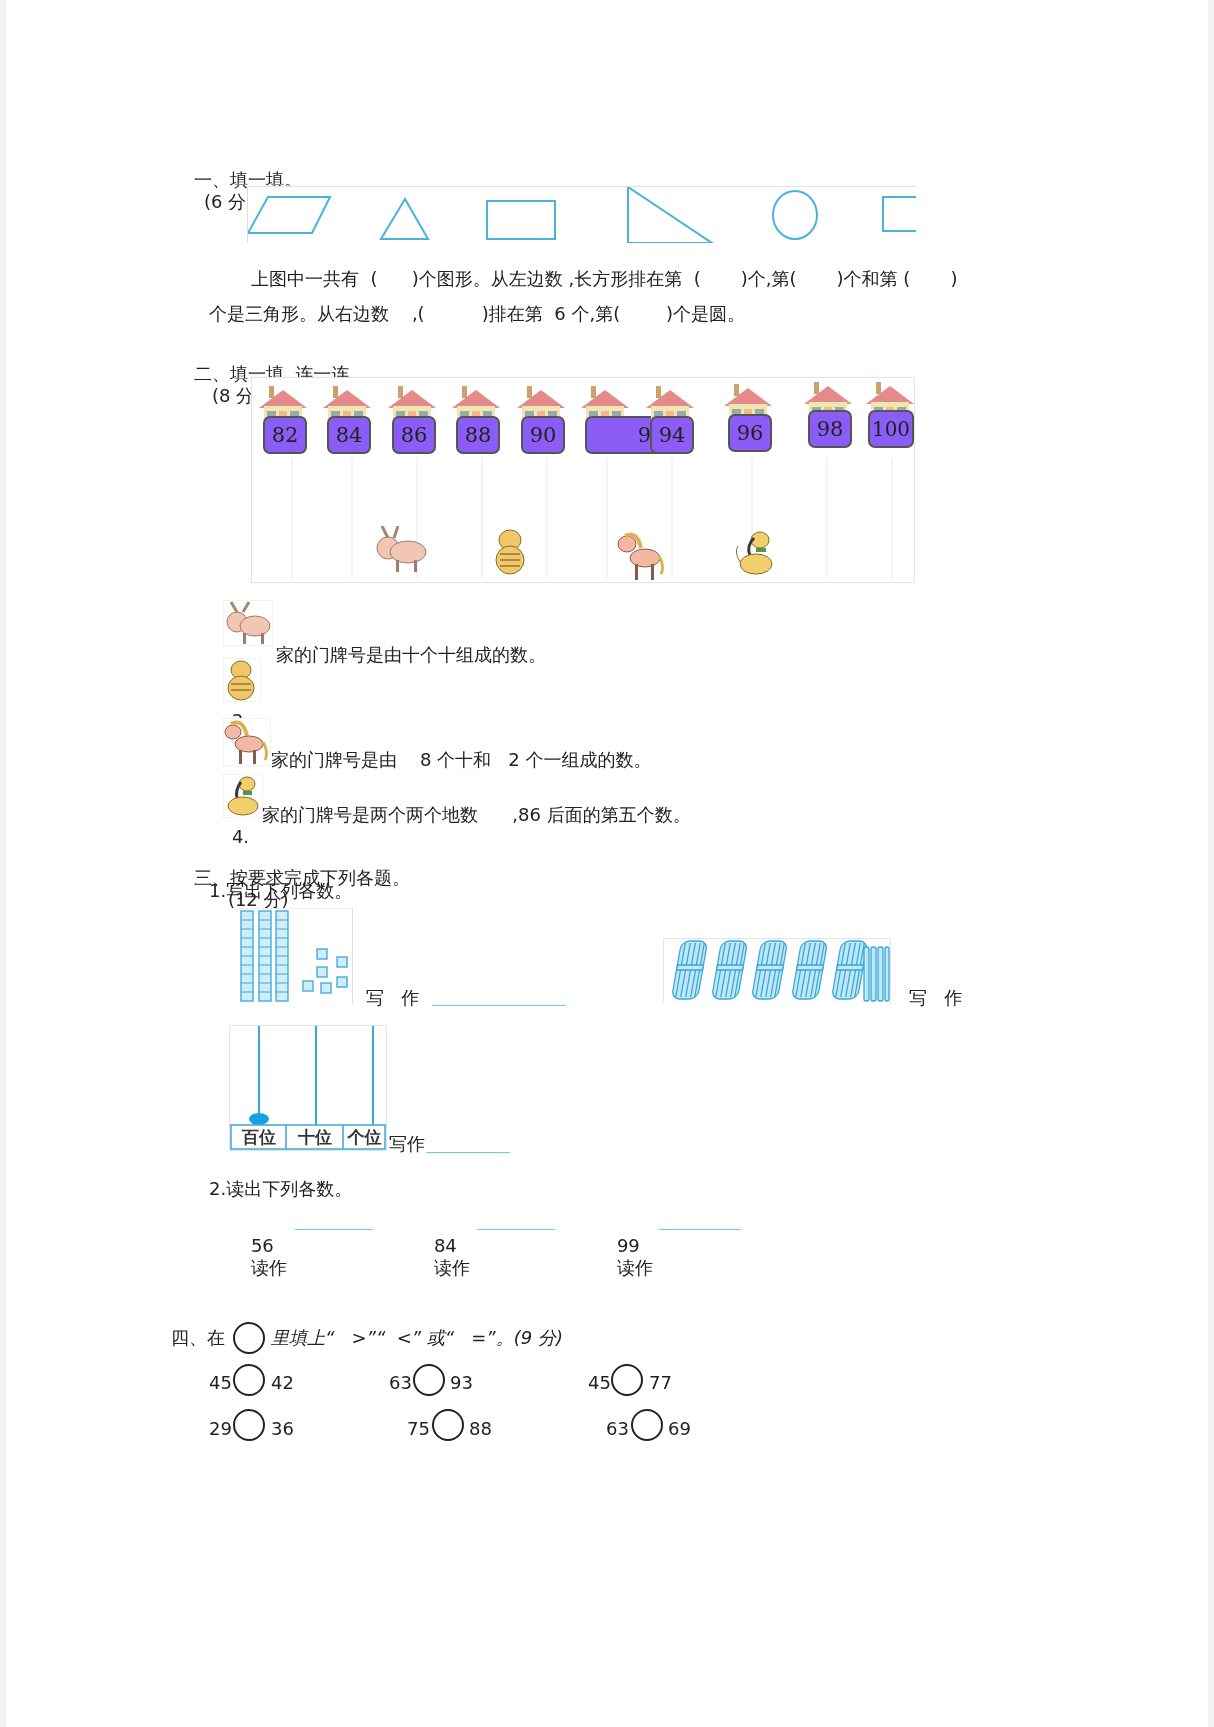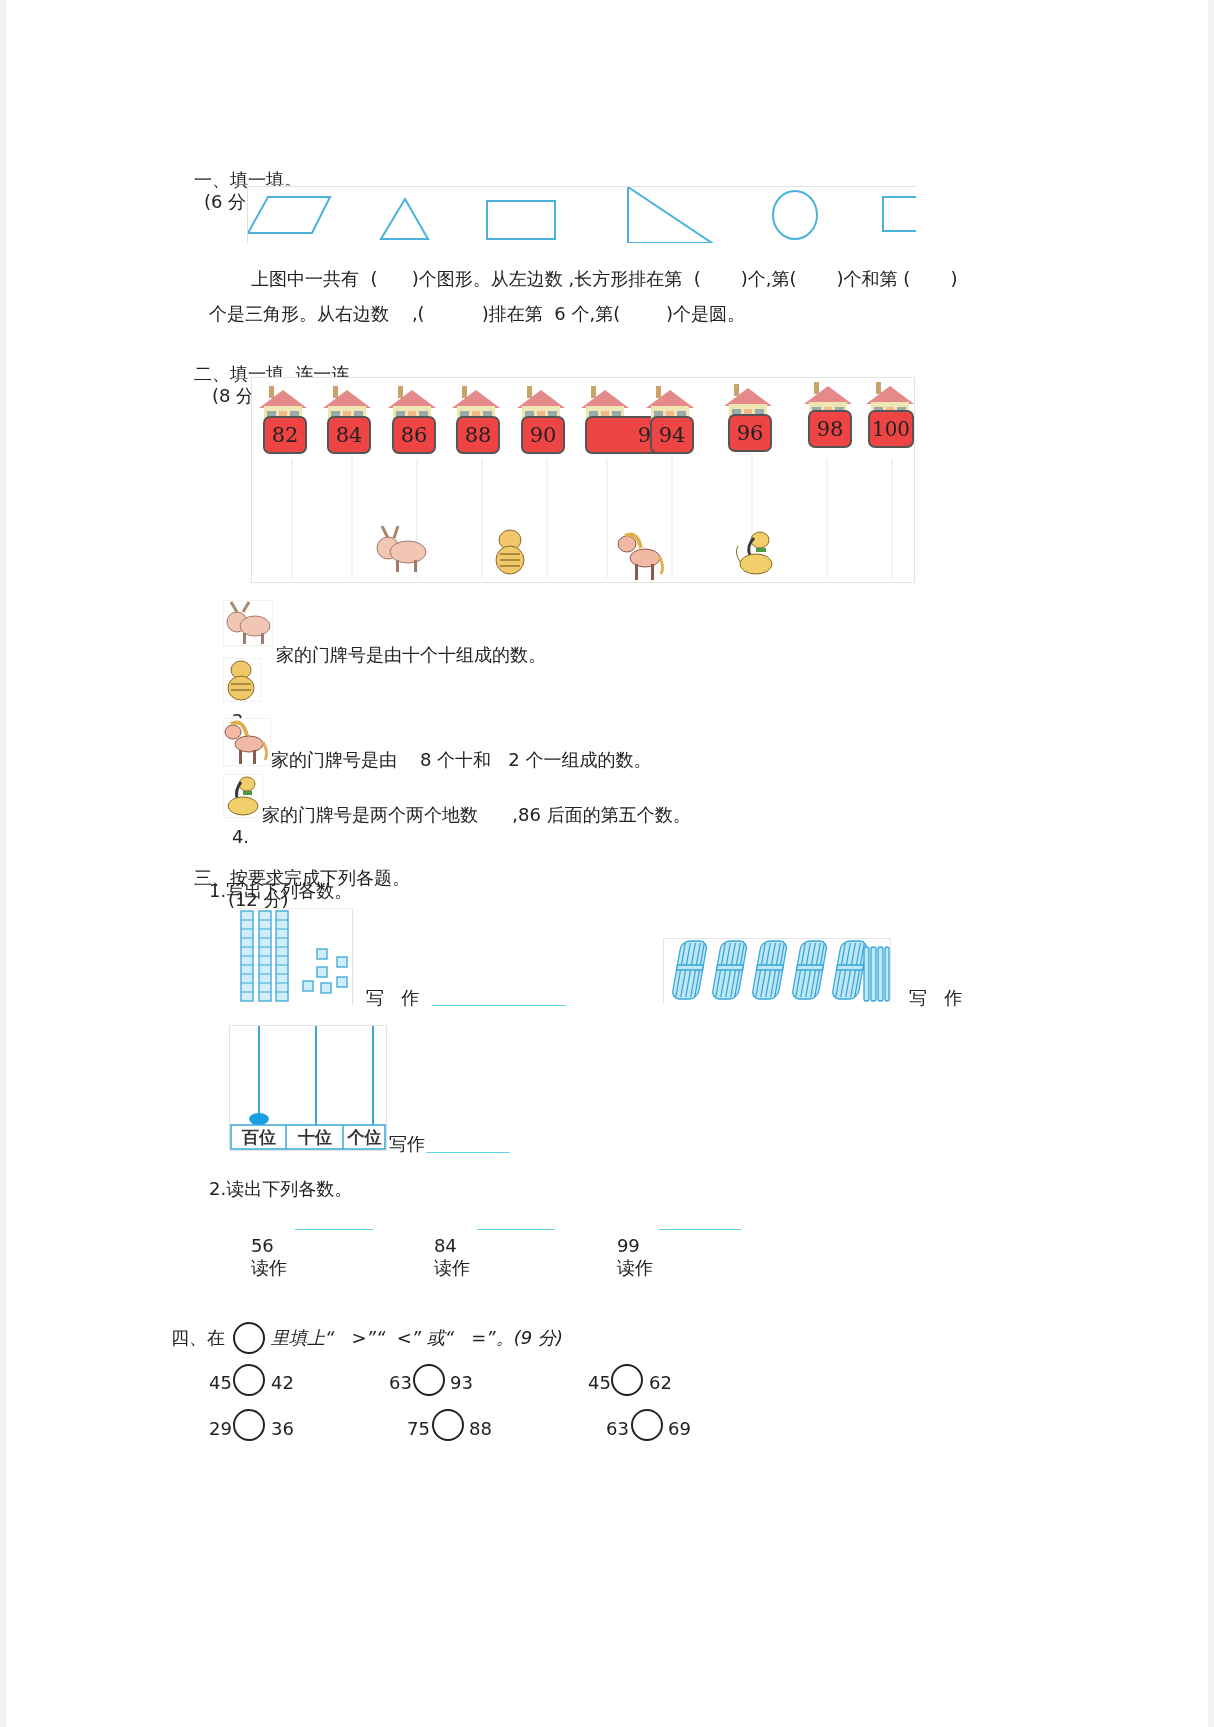--- a/index.html
+++ b/index.html
@@ -1,21 +1,21 @@
 <!DOCTYPE html>
 <html><head>
 <meta charset="utf-8">
 <style>
   html, body { margin:0; padding:0; }
   body { width:1214px; height:1727px; background:#f2f2f2; position:relative; overflow:hidden;
          font-family:"DejaVu Sans","Liberation Sans",sans-serif; color:#222; }
   .page { position:absolute; left:6px; top:0; width:1202px; height:1727px; background:#fff; }
   .abs { position:absolute; white-space:pre; font-size:18px; line-height:22px; }
   .figbox { position:absolute; background:#fff; }
-  .house-num { position:absolute; width:40px; height:34px; border:2px solid #555; border-radius:7px; background:#ef4444;
+  .house-num { position:absolute; width:40px; height:34px; border:2px solid #555; border-radius:7px; background:#8b5cf6;
                font-family:"DejaVu Serif","Liberation Serif",serif; font-size:21px; line-height:34px; text-align:center; color:#222; }
   .uline { position:absolute; height:0; border-top:1.5px solid #5bd6e8; }
   .cmp-circle { position:absolute; width:28px; height:28px; border:2px solid #222; border-radius:50%; }
 </style>
 </head>
 <body>
 
 <div class="page">
 
   <div class="abs" style="left:165px;top:147px;">
@@ -364,21 +364,21 @@
   <div class="abs" style="left:203px;top:1372px;">45</div>
   <div class="cmp-circle" style="left:227px;top:1364px;"></div>
   <div class="abs" style="left:265px;top:1372px;">42</div>
 
   <div class="abs" style="left:383px;top:1372px;">63</div>
   <div class="cmp-circle" style="left:407px;top:1364px;"></div>
   <div class="abs" style="left:444px;top:1372px;">93</div>
 
   <div class="abs" style="left:582px;top:1372px;">45</div>
   <div class="cmp-circle" style="left:605px;top:1364px;"></div>
-  <div class="abs" style="left:643px;top:1372px;">62</div>
+  <div class="abs" style="left:643px;top:1372px;">77</div>
 
   <div class="abs" style="left:203px;top:1418px;">29</div>
   <div class="cmp-circle" style="left:227px;top:1409px;"></div>
   <div class="abs" style="left:265px;top:1418px;">36</div>
 
   <div class="abs" style="left:401px;top:1418px;">75</div>
   <div class="cmp-circle" style="left:426px;top:1409px;"></div>
   <div class="abs" style="left:463px;top:1418px;">88</div>
 
   <div class="abs" style="left:600px;top:1418px;">63</div>

